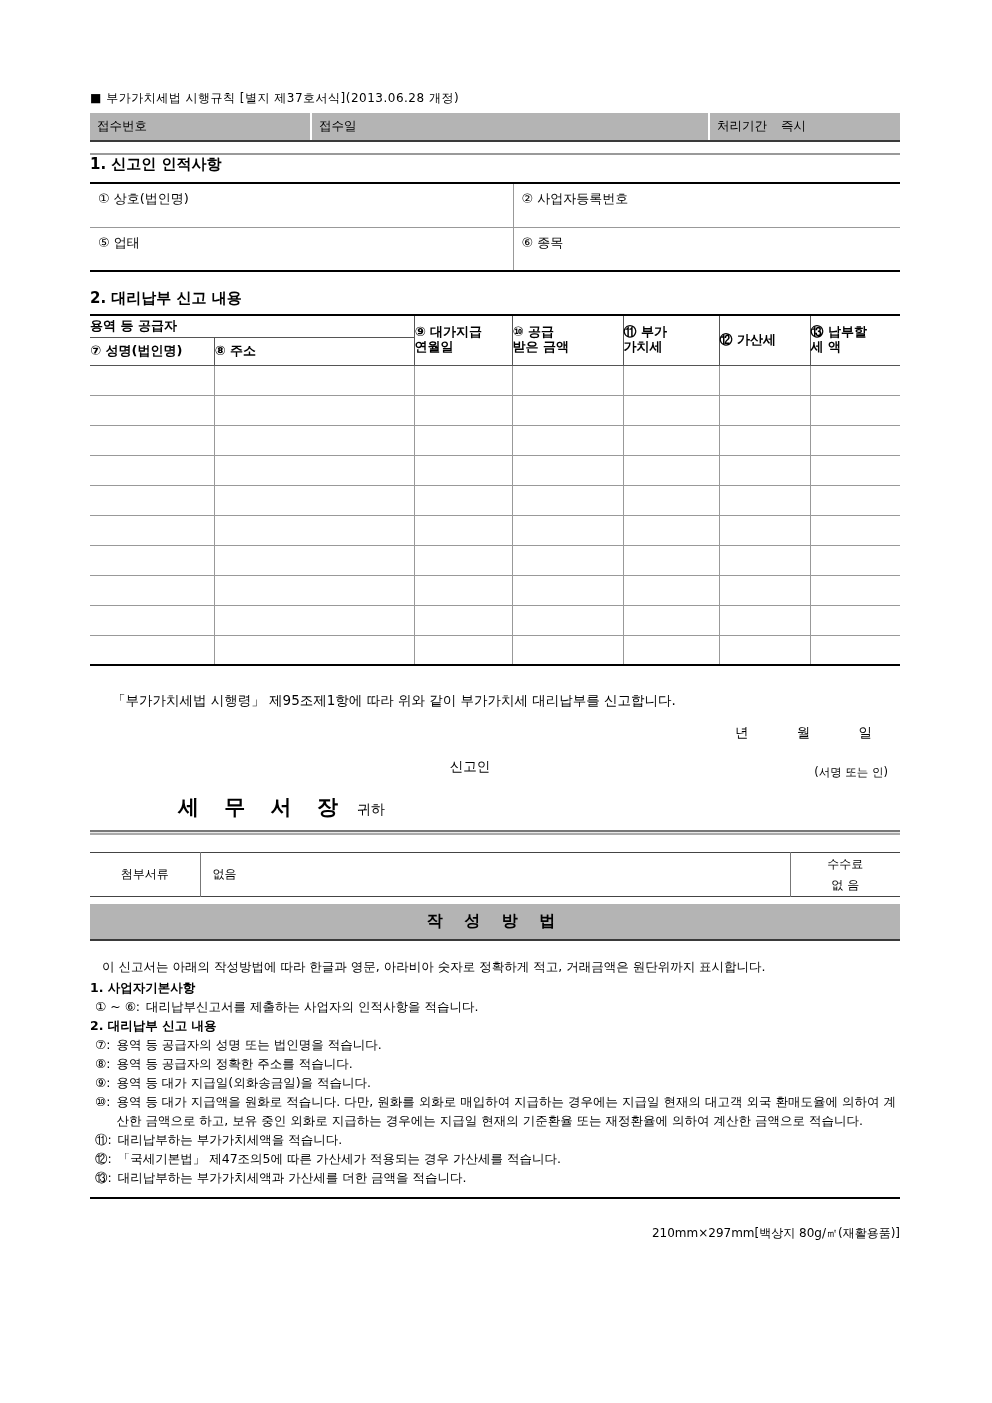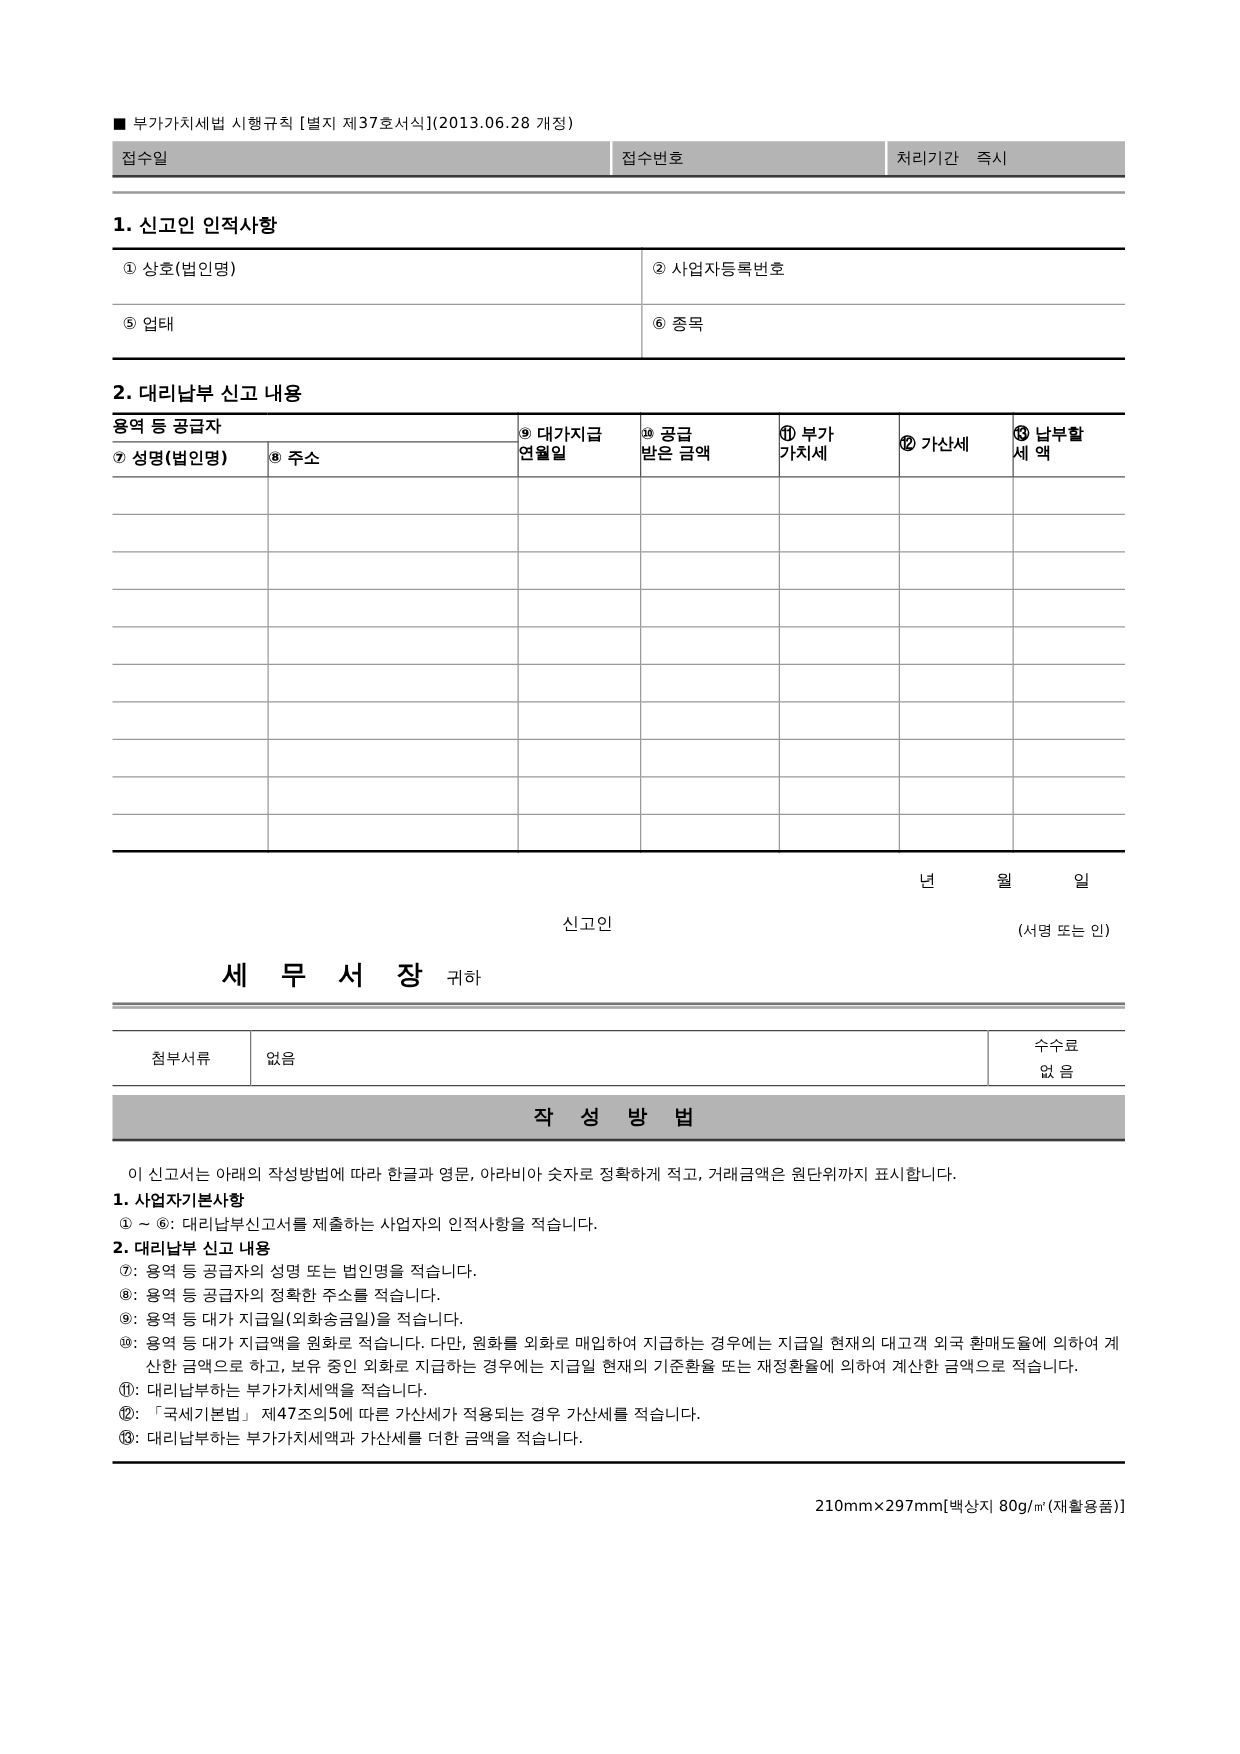--- a/index.html
+++ b/index.html
@@ -47,21 +47,21 @@
   }
   .receipt-cell + .receipt-cell { border-left: 2px solid #ffffff; }
   .rc-number { width: 220px; }
   .rc-date   { width: 398px; }
   .rc-period { width: 192px; }
   .rc-period .value { margin-left: 14px; }
 
   .thin-divider { margin-top: 11px; height: 2px; background: #9a9a9a; }
 
   .section-title { font-size: 15px; font-weight: bold; }
-  .sec1-title { margin-top: 16px; }
+  .sec1-title { margin-top: 0; }
   .sec2-title { margin-top: 17px; }
 
   
   table { border-collapse: collapse; table-layout: fixed; }
   .t1 {
     width: 810px;
     margin-top: 8px;
     border-top: 2px solid #000;
     border-bottom: 2px solid #000;
   }
@@ -157,25 +157,25 @@
 <body>
 
 <div class="page">
   <div class="content">
 
     <div class="reg-line">■ 부가가치세법 시행규칙 [별지 제37호서식](2013.06.28 개정)</div>
 
 
 
     <div class="receipt-bar">
+      <div class="receipt-cell rc-number">
+        <span>접수번호</span>
+      </div>
       <div class="receipt-cell rc-date">
         <span>접수일</span>
-      </div>
-      <div class="receipt-cell rc-number">
-        <span>접수번호</span>
       </div>
       <div class="receipt-cell rc-period">
         <span>처리기간</span>
         <span class="value">즉시</span>
       </div>
     </div>
 
     <div class="thin-divider"></div>
 
     <div class="section-title sec1-title">1. 신고인 인적사항</div>
@@ -310,20 +310,21 @@
             <td></td>
             <td></td>
             <td></td>
             <td></td>
             <td></td>
             <td></td>
           </tr>
       </tbody>
     </table>
 
+    <div class="declaration">「부가가치세법 시행령」  제95조제1항에 따라 위와 같이 부가가치세 대리납부를 신고합니다.</div>
 
     <div class="date-line">
       <span>년</span>
       <span>월</span>
       <span>일</span>
     </div>
 
     <div class="applicant-row">
       <div class="applicant-label">신고인</div>
       <div class="sign-note">(서명 또는 인)</div>

